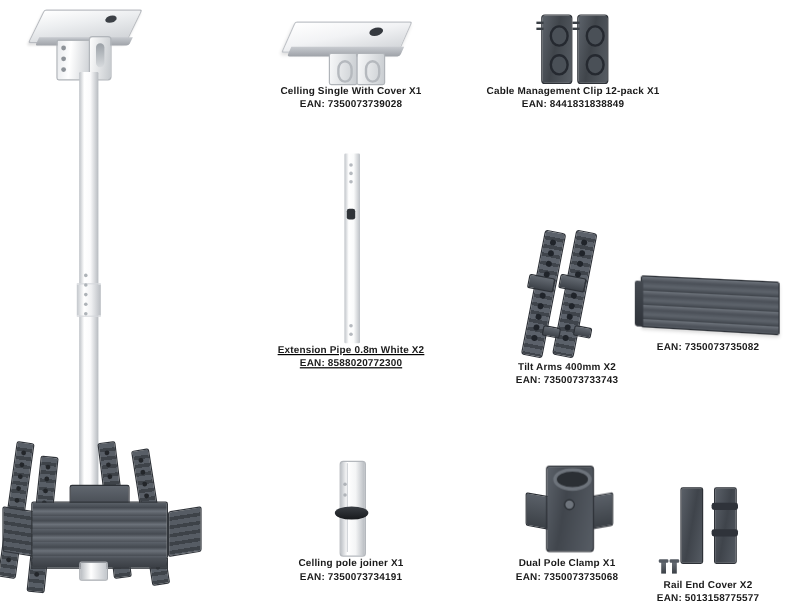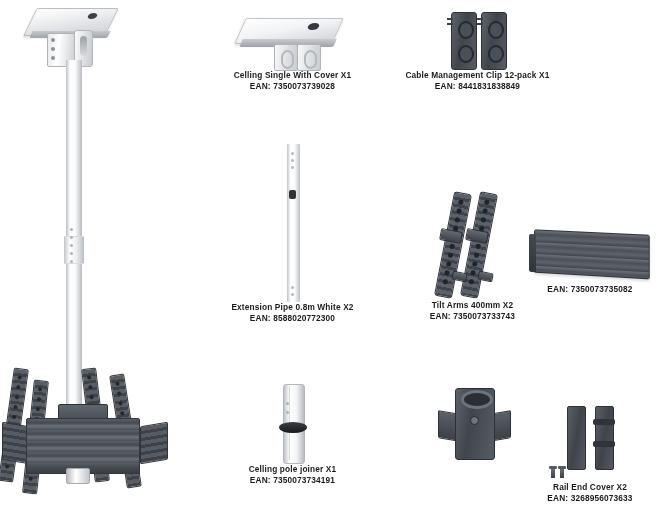--- a/index.html
+++ b/index.html
@@ -173,21 +173,21 @@
     background:#4a5057;
   }
   .cc-eye1{top:8px;}
   .cc-eye2{top:32px;}
   .cc-prong{
     position:absolute;left:-5px;top:5px;width:6px;height:2px;background:#3a3f45;
     box-shadow:0 5px 0 #3a3f45;
   }
 
   
-  #p-pipe{left:205px;top:144px;width:175px;}
+  #p-pipe{left:205px;top:128px;width:175px;text-decoration:underline;}
   .ep-art{width:30px;height:158px;}
   .ep-body{
     position:absolute;left:9px;top:0px;width:13px;height:158px;
     background:linear-gradient(90deg,#c0c4c9 0%,#ffffff 28%,#fafbfb 60%,#bcc0c5 100%);
     border-radius:1px;
   }
   .ep-dots{
     position:absolute;left:13px;top:8px;width:3px;height:3px;border-radius:50%;
     background:#b6babf;
     box-shadow:0 7px 0 #b6babf,0 14px 0 #b6babf;
@@ -447,30 +447,34 @@
   </div>
 
   <div class="part" id="p-clamp">
     <div class="art dc-art">
       <div class="dc-wingL"></div>
       <div class="dc-wingR"></div>
       <div class="dc-body"></div>
       <div class="dc-ring"></div>
       <div class="dc-bolt"></div>
     </div>
+    <div class="caption">
+      <div class="title">Dual Pole Clamp X1</div>
+      <div class="ean">EAN: 7350073735068</div>
+    </div>
   </div>
 
   <div class="part" id="p-cover">
     <div class="art rc-art">
       <div class="rc-pc l"></div>
       <div class="rc-pc r">
         <div class="rc-nub"></div>
       </div>
       <div class="rc-screw s1"></div>
       <div class="rc-screw s2"></div>
     </div>
     <div class="caption">
       <div class="title">Rail End Cover X2</div>
-      <div class="ean">EAN: 3268956073633</div>
+      <div class="ean">EAN: 5013158775577</div>
     </div>
   </div>
 
 </div>
 
 </body></html>

